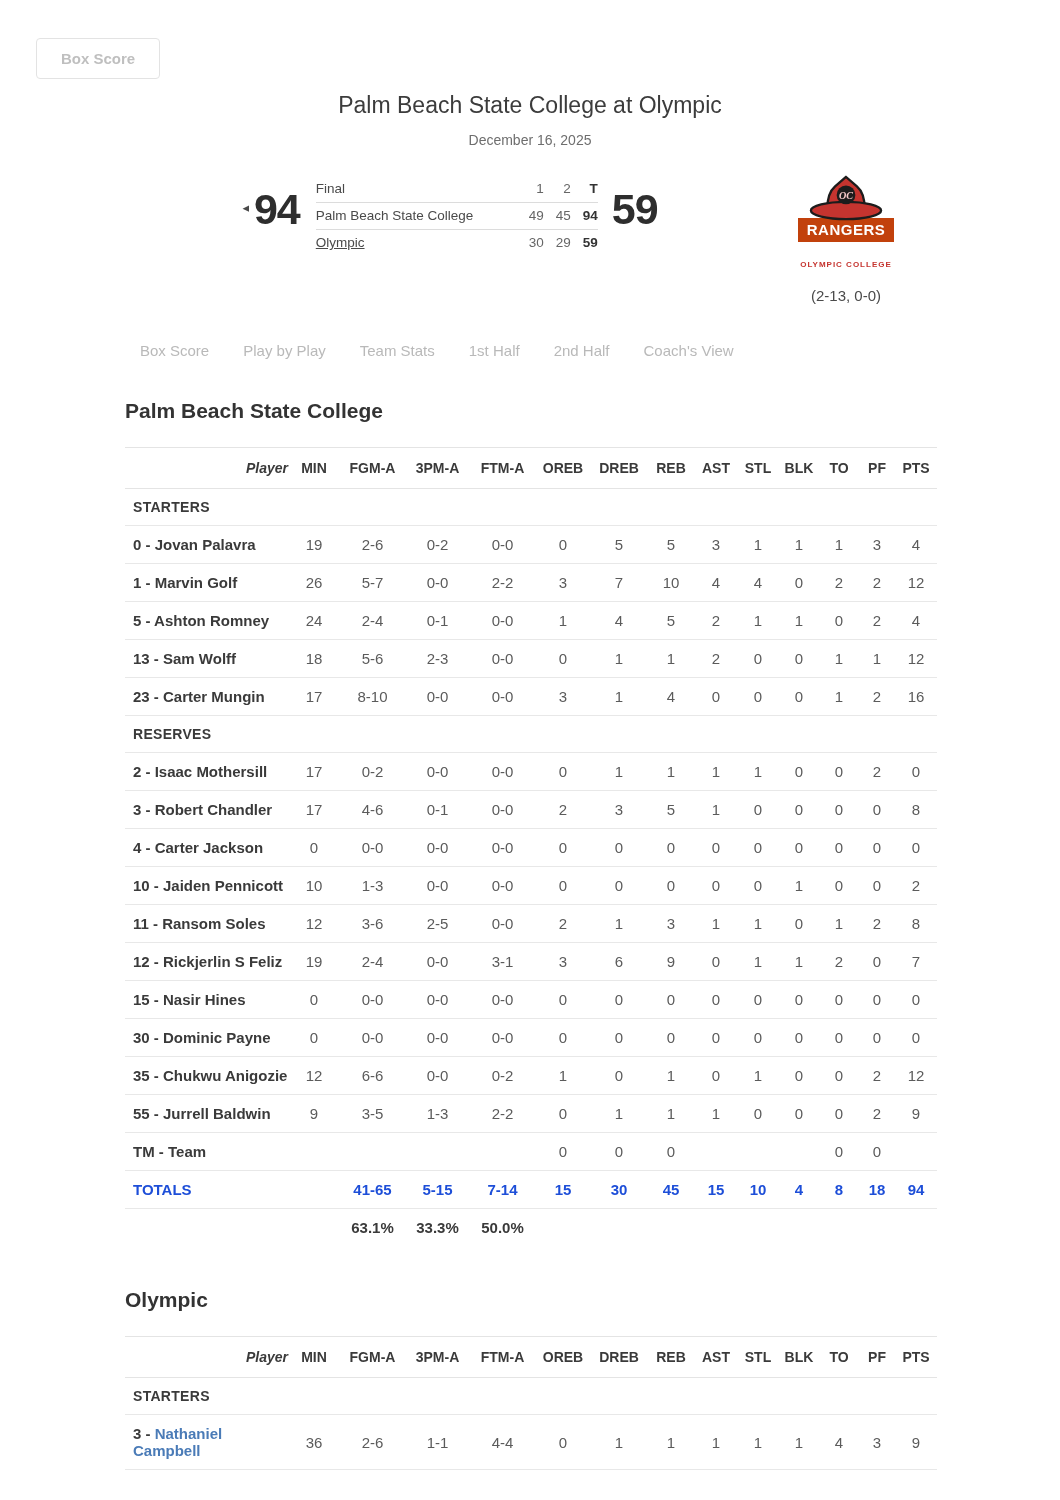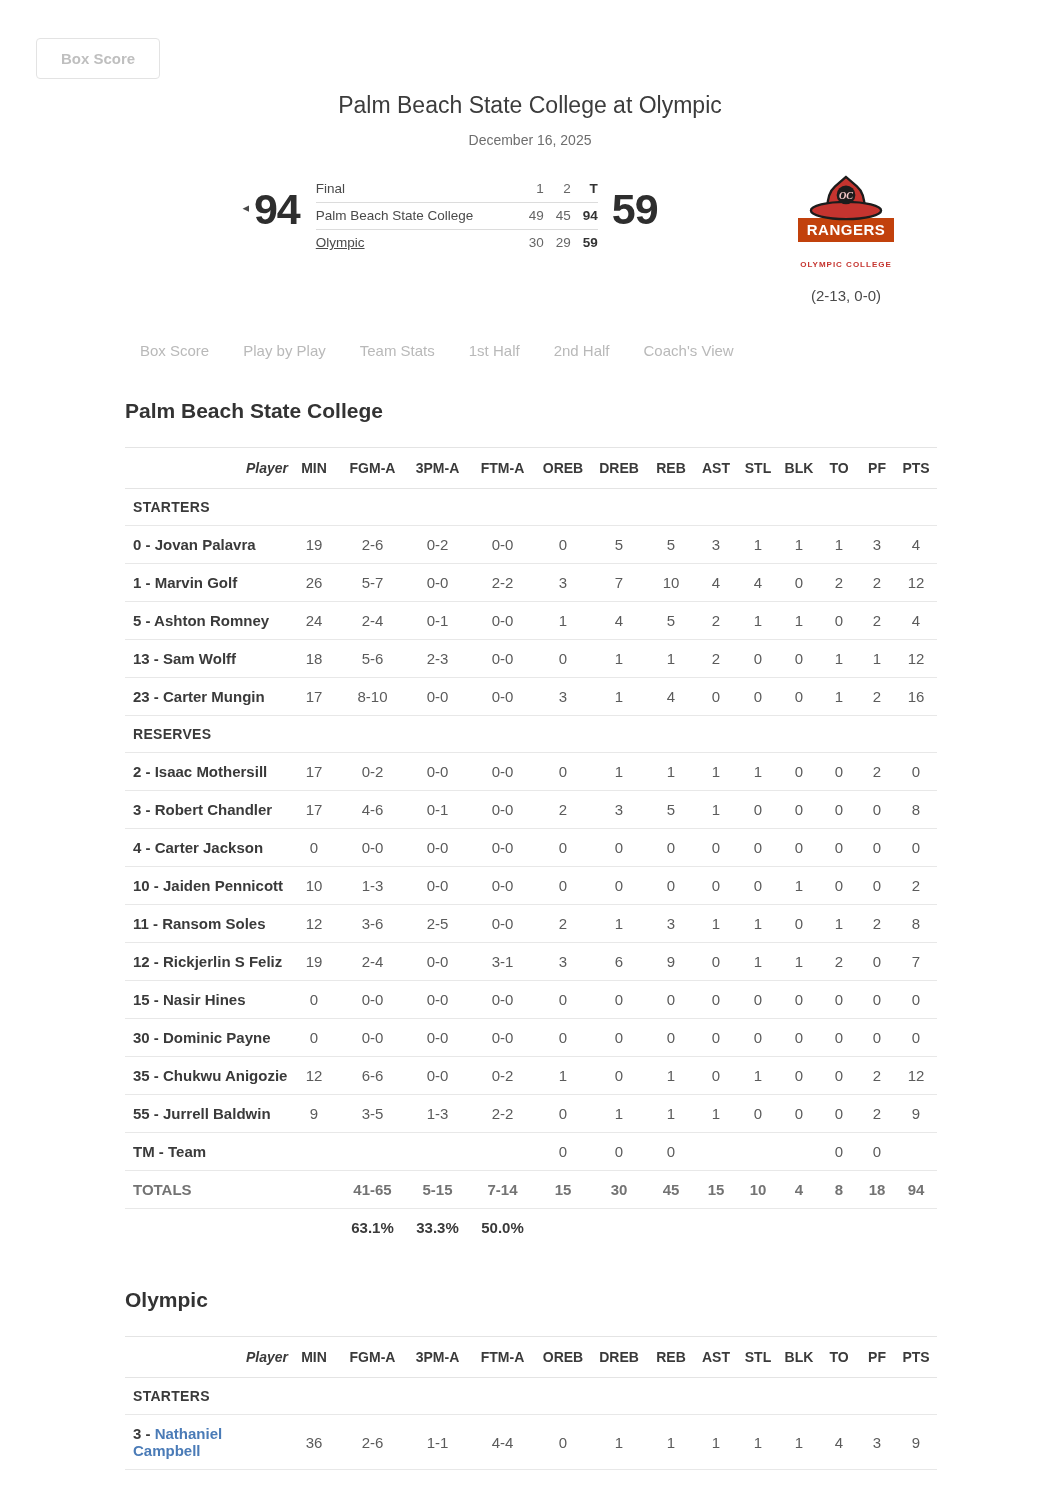--- a/index.html
+++ b/index.html
@@ -58,21 +58,21 @@
   }
   .stats-table th.player-col { text-align: right; padding-left: 8px; font-style: italic; }
   .stats-table td {
     padding: 10px 0; text-align: center; color: #5b5b5b; border-bottom: 1px solid #e8e8e8;
   }
   .stats-table td.player { text-align: left; padding-left: 8px; font-weight: bold; color: #3a3a3a; }
   .stats-table tr.section-row td {
     text-align: left; padding-left: 8px; font-weight: bold; color: #3a3a3a;
     font-size: 14px; letter-spacing: 0.3px;
   }
-  .stats-table tr.totals-row td { font-weight: bold; color: #737373; }
+  .stats-table tr.totals-row td { font-weight: bold; color: #1d4ed8; }
   .stats-table tr.pct-row td { font-weight: bold; color: #3a3a3a; border-bottom: none; }
   .player-link { color: #4a7bb7; font-weight: bold; cursor: pointer; }
   .home-section { margin-top: 42px; }
 </style>
 </head>
 <body>
 
 <button class="back-btn">Box Score</button>
 
 <div class="game-title">Palm Beach State College at Olympic</div>

